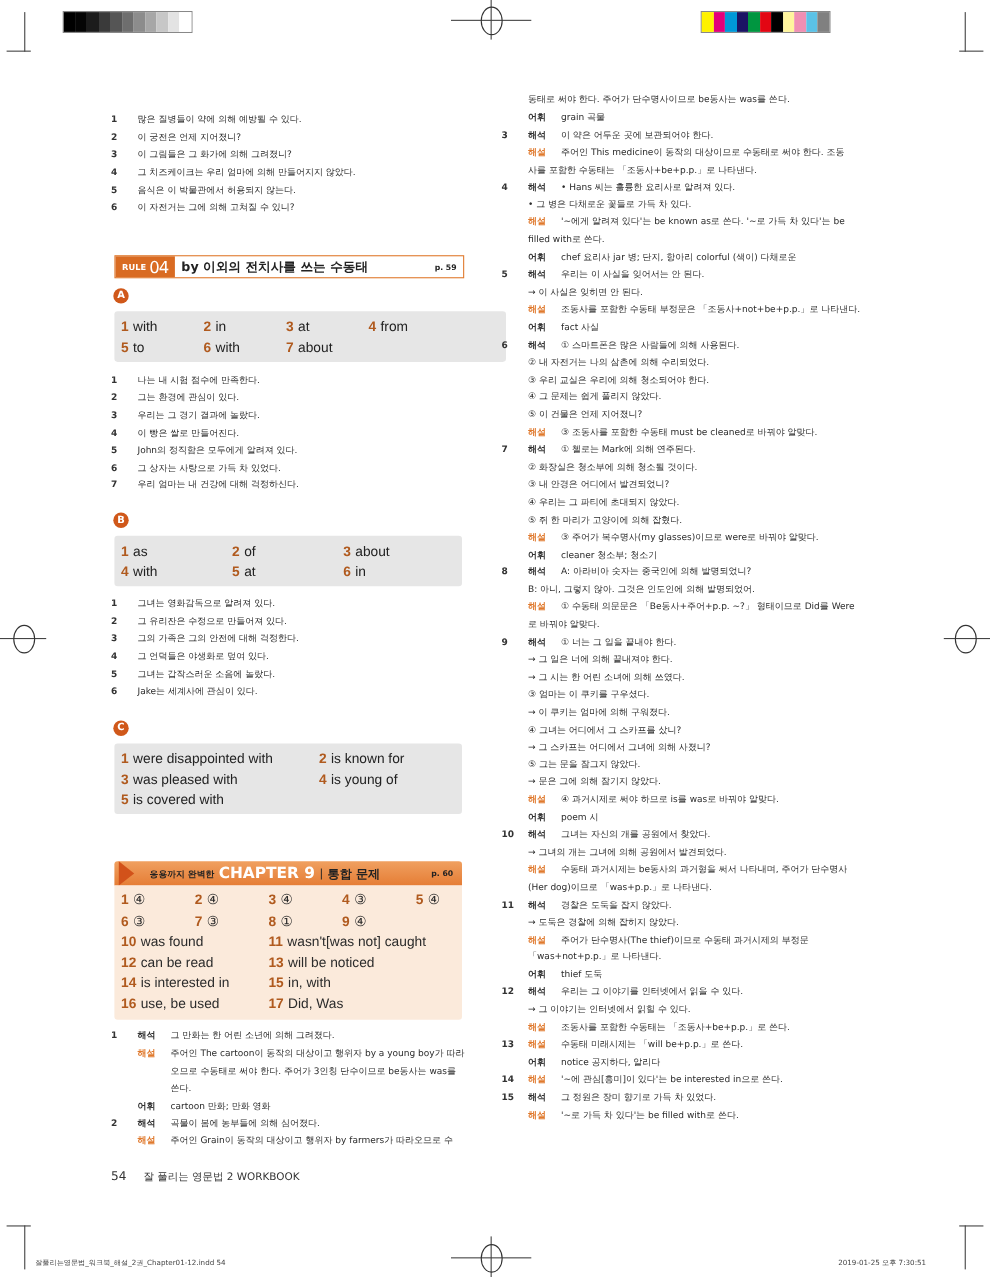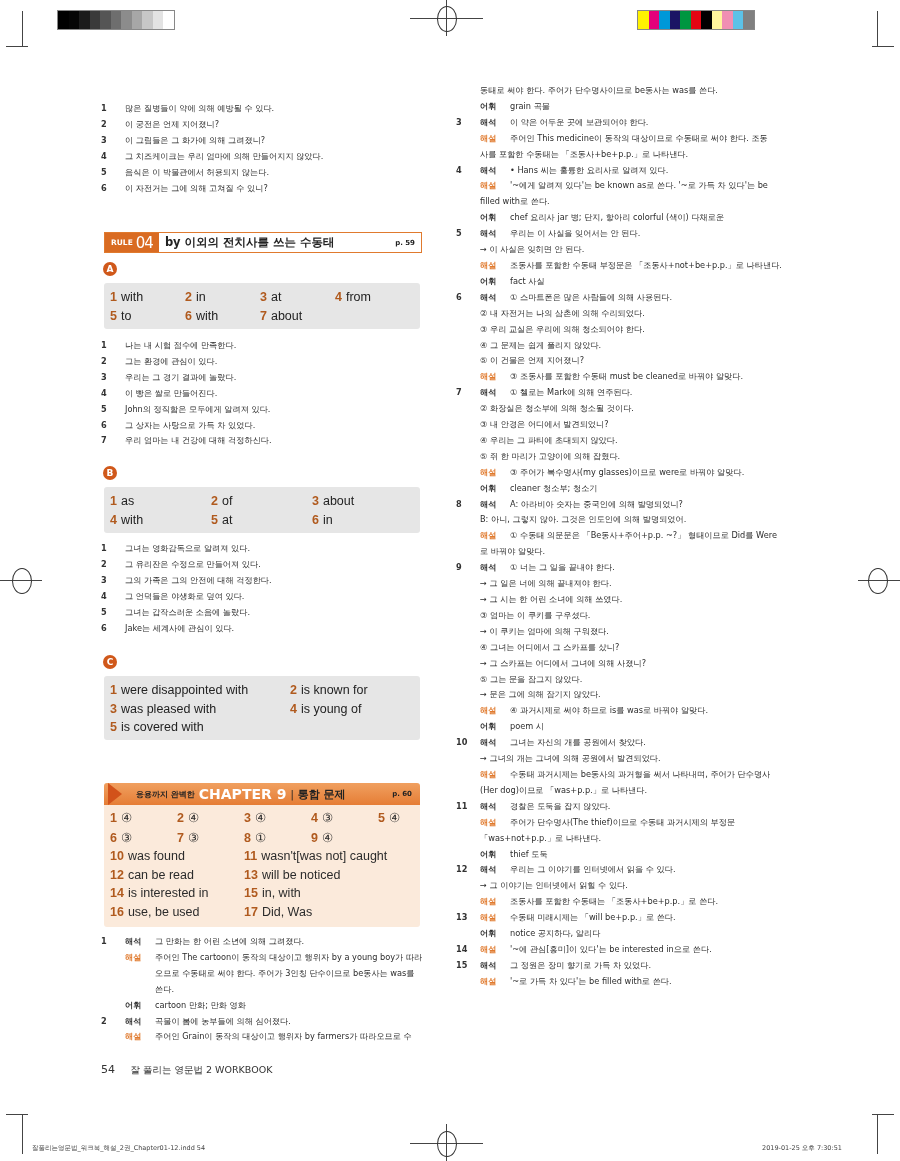--- a/index.html
+++ b/index.html
@@ -122,21 +122,21 @@
 <div class="rule-head">
   <div class="rule-badge">
     <span class="r1">RULE</span>
     <span class="r2">04</span>
   </div>
   <span class="rule-title">by 이외의 전치사를 쓰는 수동태</span>
   <span class="rule-page">p. 59</span>
 </div>
 
 <div class="sec-badge" style="left:103px;top:262px;">A</div>
-<div class="ans-box" style="left:104px;top:283px;width:316px;height:46px;padding:5px 0 0 6px;box-sizing:border-box;" id="boxA">
+<div class="ans-box" style="left:104px;top:283px;width:356px;height:46px;padding:5px 0 0 6px;box-sizing:border-box;" id="boxA">
     <div class="a-row">
       <span class="a-item" style="width: 75px;"><b>1</b><span>with</span></span>
       <span class="a-item" style="width: 75px;"><b>2</b><span>in</span></span>
       <span class="a-item" style="width: 75px;"><b>3</b><span>at</span></span>
       <span class="a-item" style="width: 75px;"><b>4</b><span>from</span></span>
     </div>
     <div class="a-row">
       <span class="a-item" style="width: 75px;"><b>5</b><span>to</span></span>
       <span class="a-item" style="width: 75px;"><b>6</b><span>with</span></span>
       <span class="a-item" style="width: 75px;"><b>7</b><span>about</span></span>
@@ -321,20 +321,23 @@
       <span>주어인 This medicine이 동작의 대상이므로 수동태로 써야 한다. 조동</span>
     </div>
     <div class="row" style="padding-left: 24px;">
       <span>사를 포함한 수동태는 「조동사+be+p.p.」로 나타낸다.</span>
     </div>
     <div class="row">
       <span class="num">4</span>
       <span class="tag">해석</span>
       <span>• Hans 씨는 훌륭한 요리사로 알려져 있다.</span>
     </div>
+    <div class="row" style="padding-left: 24px;">
+      <span>• 그 병은 다채로운 꽃들로 가득 차 있다.</span>
+    </div>
     <div class="row">
       <span class="num"></span>
       <span class="tag orange">해설</span>
       <span>'~에게 알려져 있다'는 be known as로 쓴다. '~로 가득 차 있다'는 be</span>
     </div>
     <div class="row" style="padding-left: 24px;">
       <span>filled with로 쓴다.</span>
     </div>
     <div class="row">
       <span class="num"></span>
@@ -477,20 +480,23 @@
       <span>수동태 과거시제는 be동사의 과거형을 써서 나타내며, 주어가 단수명사</span>
     </div>
     <div class="row" style="padding-left: 24px;">
       <span>(Her dog)이므로 「was+p.p.」로 나타낸다.</span>
     </div>
     <div class="row">
       <span class="num">11</span>
       <span class="tag">해석</span>
       <span>경찰은 도둑을 잡지 않았다.</span>
     </div>
+    <div class="row" style="padding-left: 24px;">
+      <span>→ 도둑은 경찰에 의해 잡히지 않았다.</span>
+    </div>
     <div class="row">
       <span class="num"></span>
       <span class="tag orange">해설</span>
       <span>주어가 단수명사(The thief)이므로 수동태 과거시제의 부정문</span>
     </div>
     <div class="row" style="padding-left: 24px;">
       <span>「was+not+p.p.」로 나타낸다.</span>
     </div>
     <div class="row">
       <span class="num"></span>

